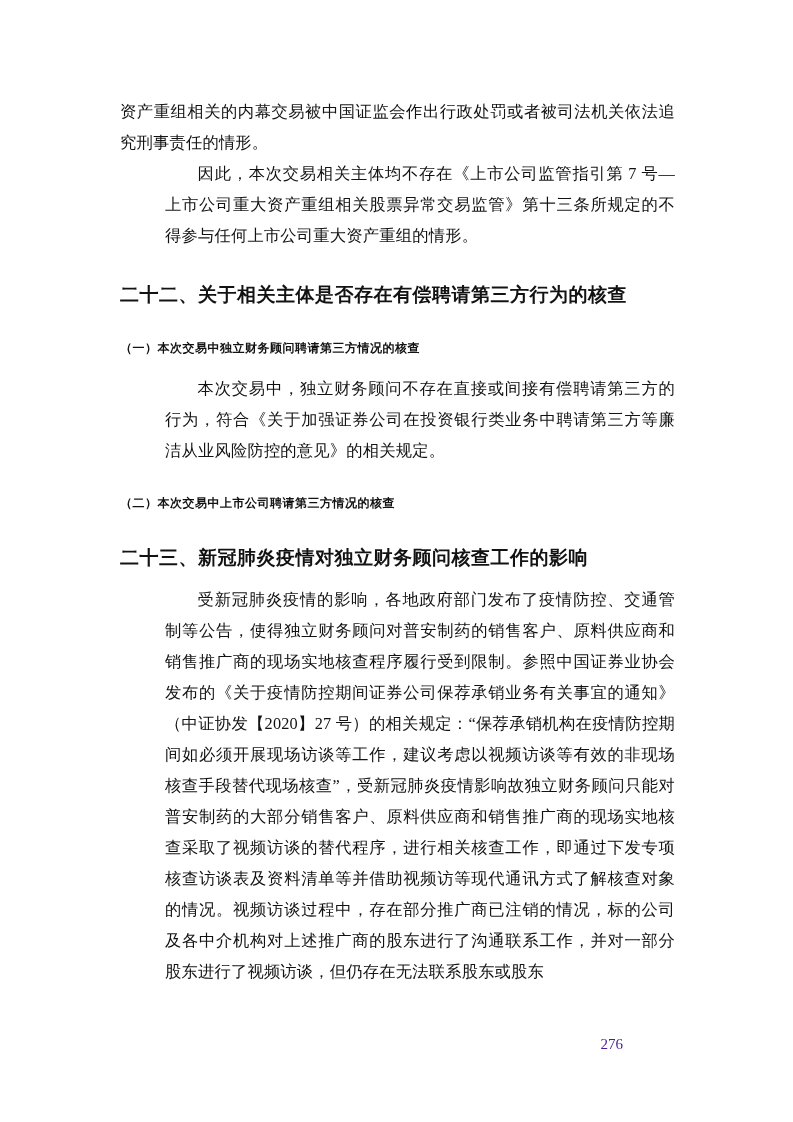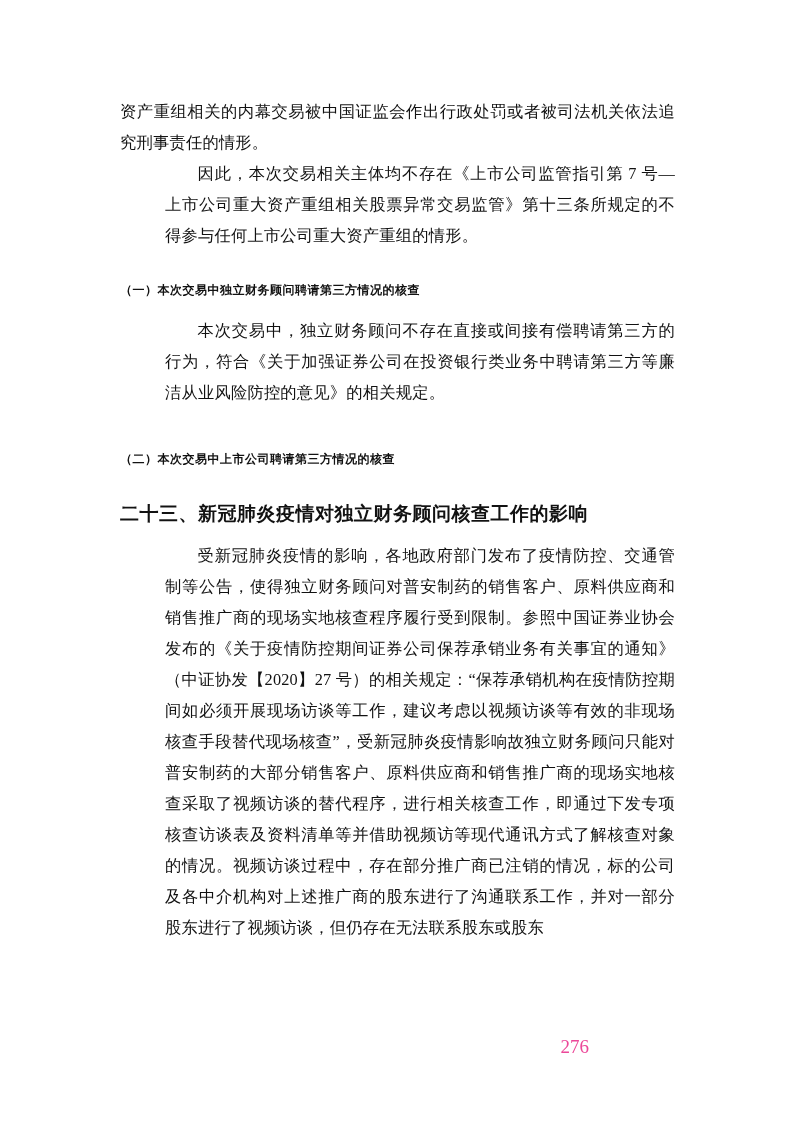--- a/index.html
+++ b/index.html
@@ -45,41 +45,42 @@
   }
   .sub-heading {
     font-family: "Liberation Sans", "DejaVu Sans", sans-serif;
     font-weight: 700;
     font-size: 12px;
     line-height: 26px;
     letter-spacing: 0.5px;
     margin: 26px 0 0 0;
   }
   .mt-para { margin-top: 12px; }
-  .mt-sub2 { margin-top: 38px; }
+  .mt-sub2 { margin-top: 24px; }
   .mt-sec23 { margin-top: 28px; }
   .page-number {
     position: absolute;
     top: 1036px;
-    right: 134px;
+    right: 100px;
     font-family: "Liberation Serif", "DejaVu Serif", serif;
-    font-size: 19px;
-    color: #ec4899;
+    font-size: 15px;
+    color: #4c1d95;
   }
 </style>
 </head>
 <body>
 
 <div class="page">
   <div class="content">
 
     <p class="body-para">资产重组相关的内幕交易被中国证监会作出行政处罚或者被司法机关依法追究刑事责任的情形。</p>
 
     <p class="body-para indent">因此，本次交易相关主体均不存在《上市公司监管指引第 7 号—上市公司重大资产重组相关股票异常交易监管》第十三条所规定的不得参与任何上市公司重大资产重组的情形。</p>
 
+    <h1 class="sec-heading">二十二、关于相关主体是否存在有偿聘请第三方行为的核查</h1>
 
     <h2 class="sub-heading">（一）本次交易中独立财务顾问聘请第三方情况的核查</h2>
 
     <p class="body-para indent mt-para">本次交易中，独立财务顾问不存在直接或间接有偿聘请第三方的行为，符合《关于加强证券公司在投资银行类业务中聘请第三方等廉洁从业风险防控的意见》的相关规定。</p>
 
     <h2 class="sub-heading mt-sub2">（二）本次交易中上市公司聘请第三方情况的核查</h2>
 
 
     <h1 class="sec-heading mt-sec23">二十三、新冠肺炎疫情对独立财务顾问核查工作的影响</h1>
 

